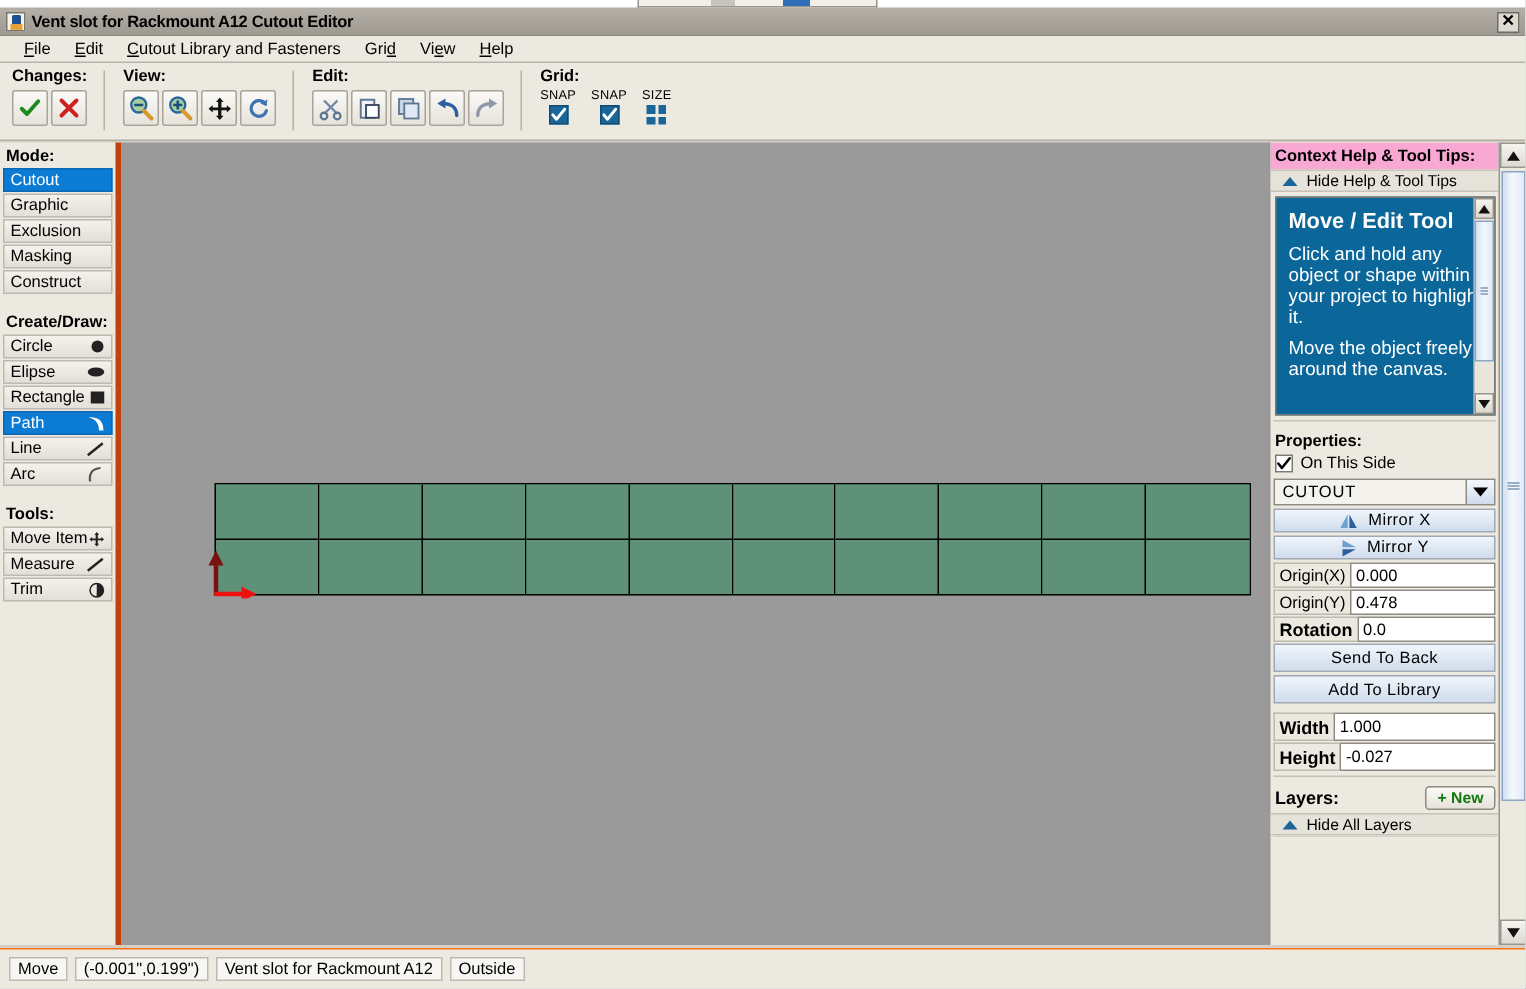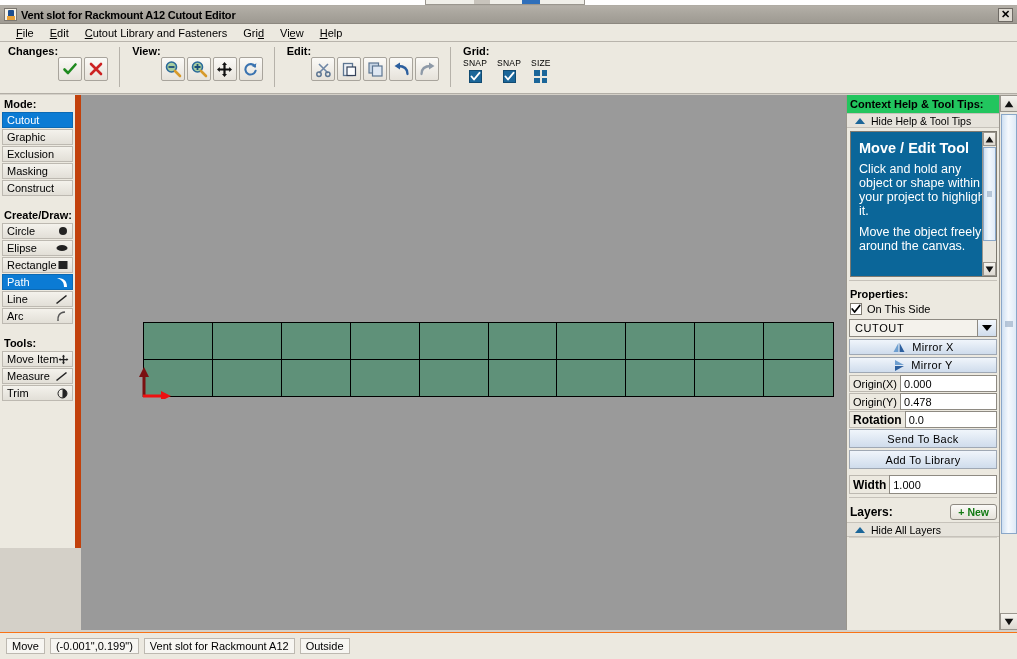--- a/index.html
+++ b/index.html
@@ -79,21 +79,21 @@
   }
   .menubar .mi u { text-decoration: underline; }
 
   
   .toolbar {
     position: absolute; left: 0; top: 42px; width: 1017px; height: 52px;
     background: #ece9e0;
     border-bottom: 1px solid #b2aea6;
     display: flex; align-items: flex-start;
   }
-  .tgroup { display: flex; flex-direction: row; padding: 3px 7px 0 8px; height: 100%; }
+  .tgroup { display: flex; flex-direction: column; padding: 3px 7px 0 8px; height: 100%; }
   .tgroup .glabel { font-weight: bold; font-size: 11px; margin-bottom: 3px; }
   .tgroup .grow { display: flex; gap: 2px; align-items: center; }
   .tsep {
     width: 1px; background: #b6b2aa; height: 40px; margin: 5px 4px 0 4px; flex: none;
   }
   .tbtn {
     width: 24px; height: 24px;
     background: linear-gradient(to bottom,#fbfaf7,#e6e2da);
     border: 1px solid #a8a49c;
     border-radius: 2px;
@@ -114,23 +114,23 @@
   }
   .chk svg { display:block; }
   .sizeicon {
     width: 13px; height: 13px; display: grid; grid-template-columns: 1fr 1fr;
     grid-template-rows: 1fr 1fr; gap: 2px; cursor: pointer;
   }
   .sizeicon i { background: #1b6699; display:block; }
 
   
   .leftpanel {
-    position: absolute; left: 0; top: 95px; width: 81px; height: 453px;
+    position: absolute; left: 0; top: 95px; width: 81px; height: 535px;
     background: #ece9e0;
-    border-right: 6px solid #c2410c;
+    border-right: 4px solid #c2410c;
     padding: 0;
   }
   .lp-header {
     font-weight: bold; font-size: 11px; padding: 3px 0 2px 4px;
   }
   .lp-item {
     height: 16px; margin: 0 2px 1px 2px;
     background: linear-gradient(to bottom,#f4f2ec,#e2dfd7);
     border: 1px solid #bdb9b1;
     display: flex; align-items: center; padding: 0 4px;
@@ -171,21 +171,21 @@
 
   
   .rightpanel {
     position: absolute; left: 846px; top: 95px; width: 153px; height: 535px;
     background: #ece9e0;
     border-left: 1px solid #9a968e;
     overflow: hidden;
   }
   .rp-title {
     font-weight: bold; font-size: 11px; padding: 3px 0 3px 3px;
-    background: #22c55e; white-space: nowrap;
+    background: #f9a8d4; white-space: nowrap;
   }
   .rp-hidebar {
     display: flex; align-items: center; gap: 6px;
     height: 15px; background: #e6e3db; border-top: 1px solid #c6c2ba;
     border-bottom: 1px solid #c6c2ba; padding-left: 8px; font-size: 10.5px;
     cursor: pointer;
   }
   .tri-up { width:0;height:0;border-left:5px solid transparent;border-right:5px solid transparent;border-bottom:6px solid #1b6699; }
 
   .helpbox {
@@ -678,20 +678,24 @@
       <div class="btnwide tall">
         <span>Add To Library</span>
       </div>
 
       <div style="height:4px"></div>
 
       <div class="fieldrow" style="height:19px">
         <div class="flabel bold">Width</div>
         <div class="finput">1.000</div>
       </div>
+      <div class="fieldrow" style="height:19px">
+        <div class="flabel bold">Height</div>
+        <div class="finput">-0.027</div>
+      </div>
     </div>
 
     <div class="rp-div"></div>
 
     <div class="layerhead">
       <span class="lt">Layers:</span>
       <span class="newbtn">+ New</span>
     </div>
     <div class="rp-hidebar">
       <span class="tri-up"></span>

